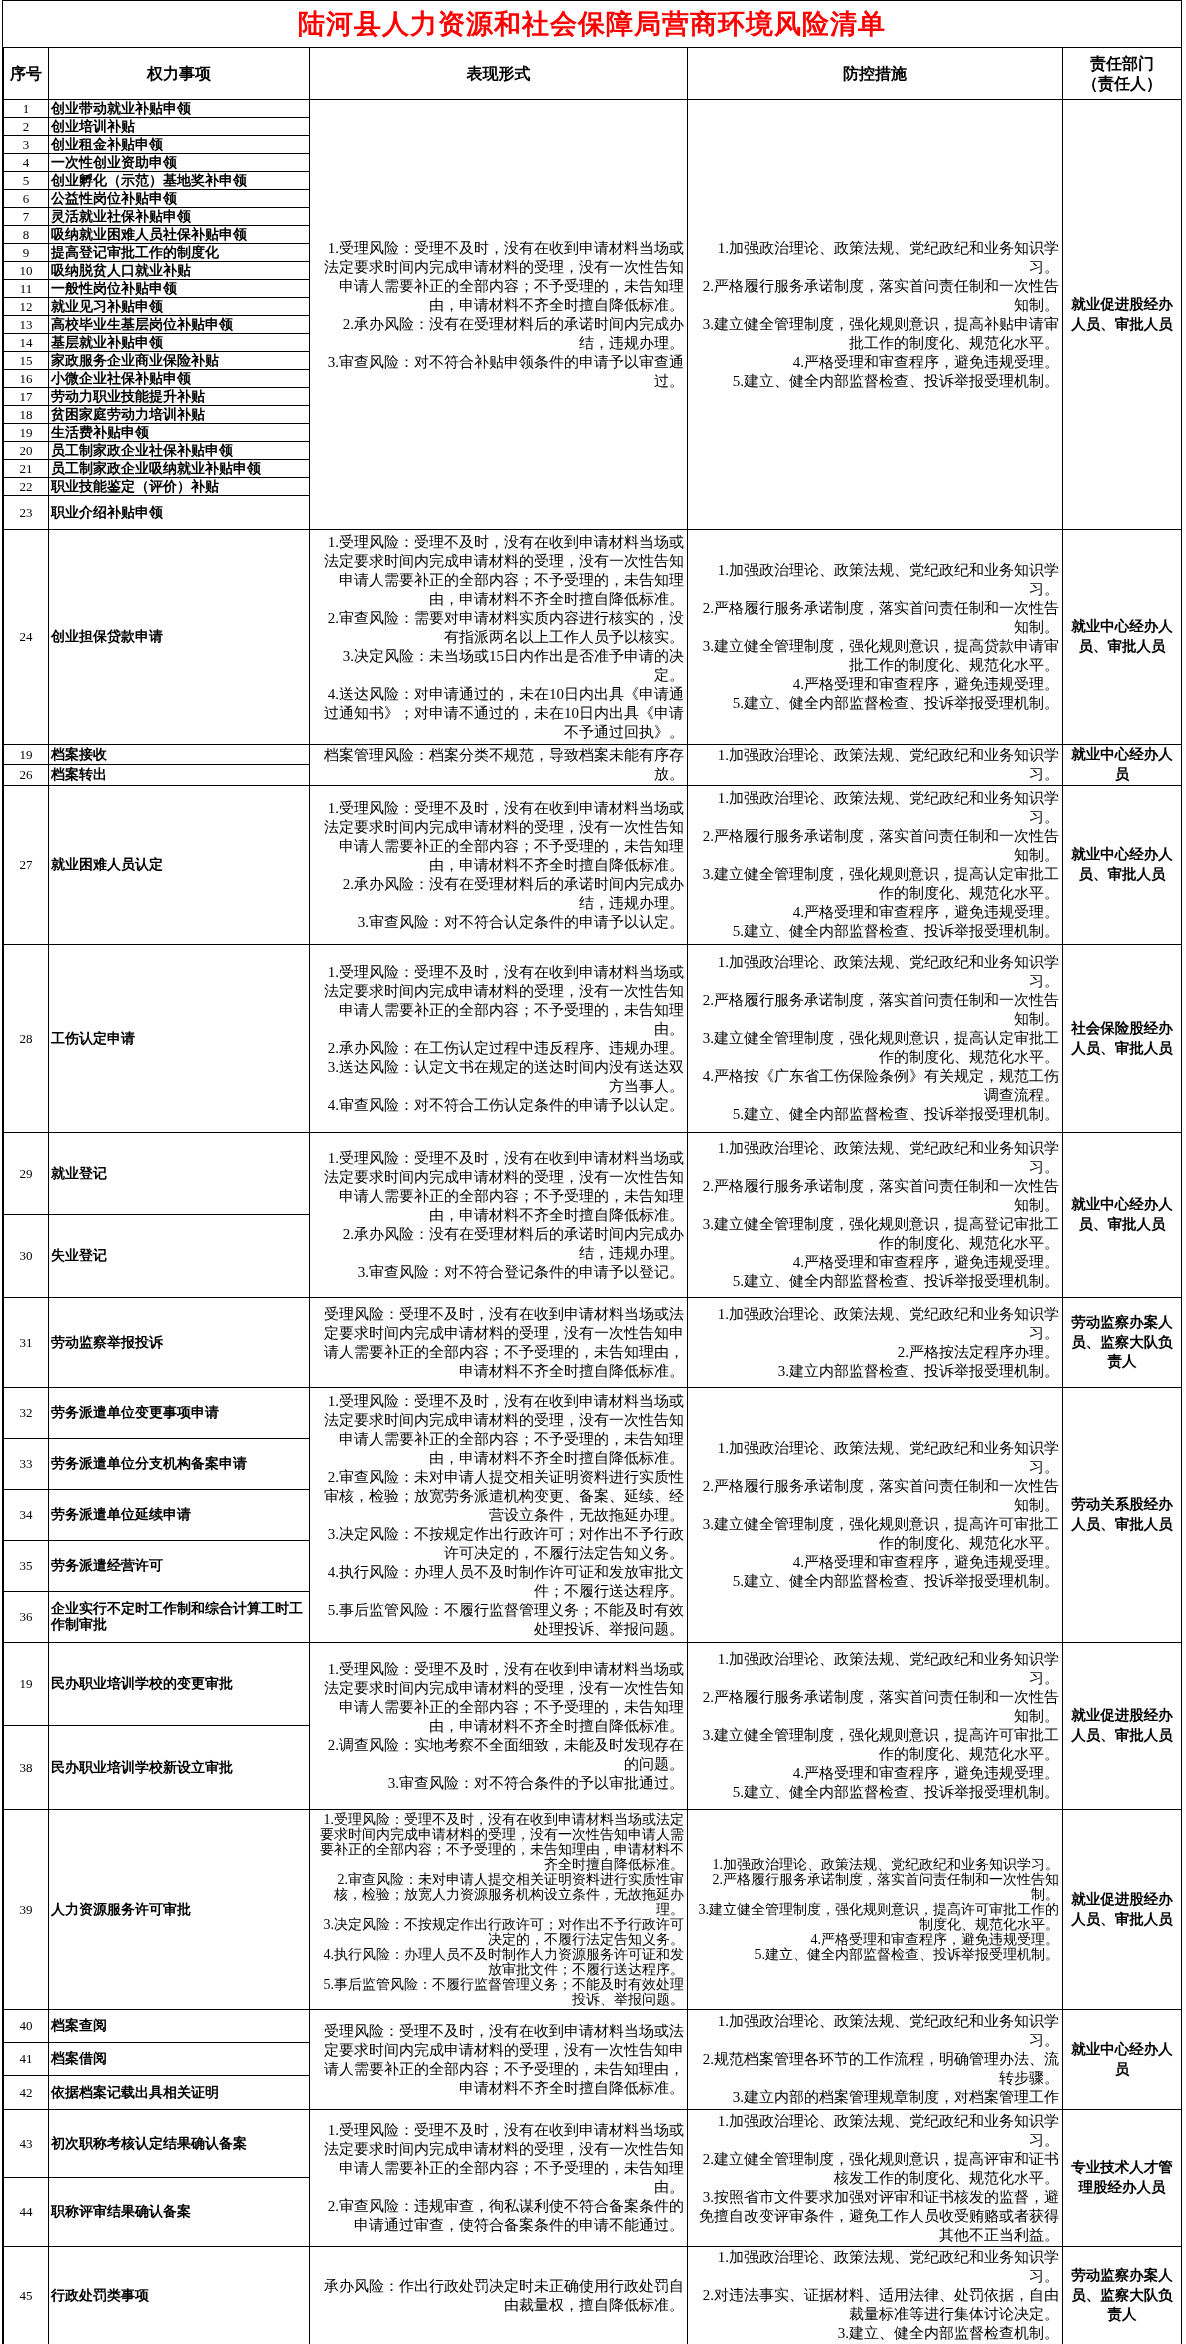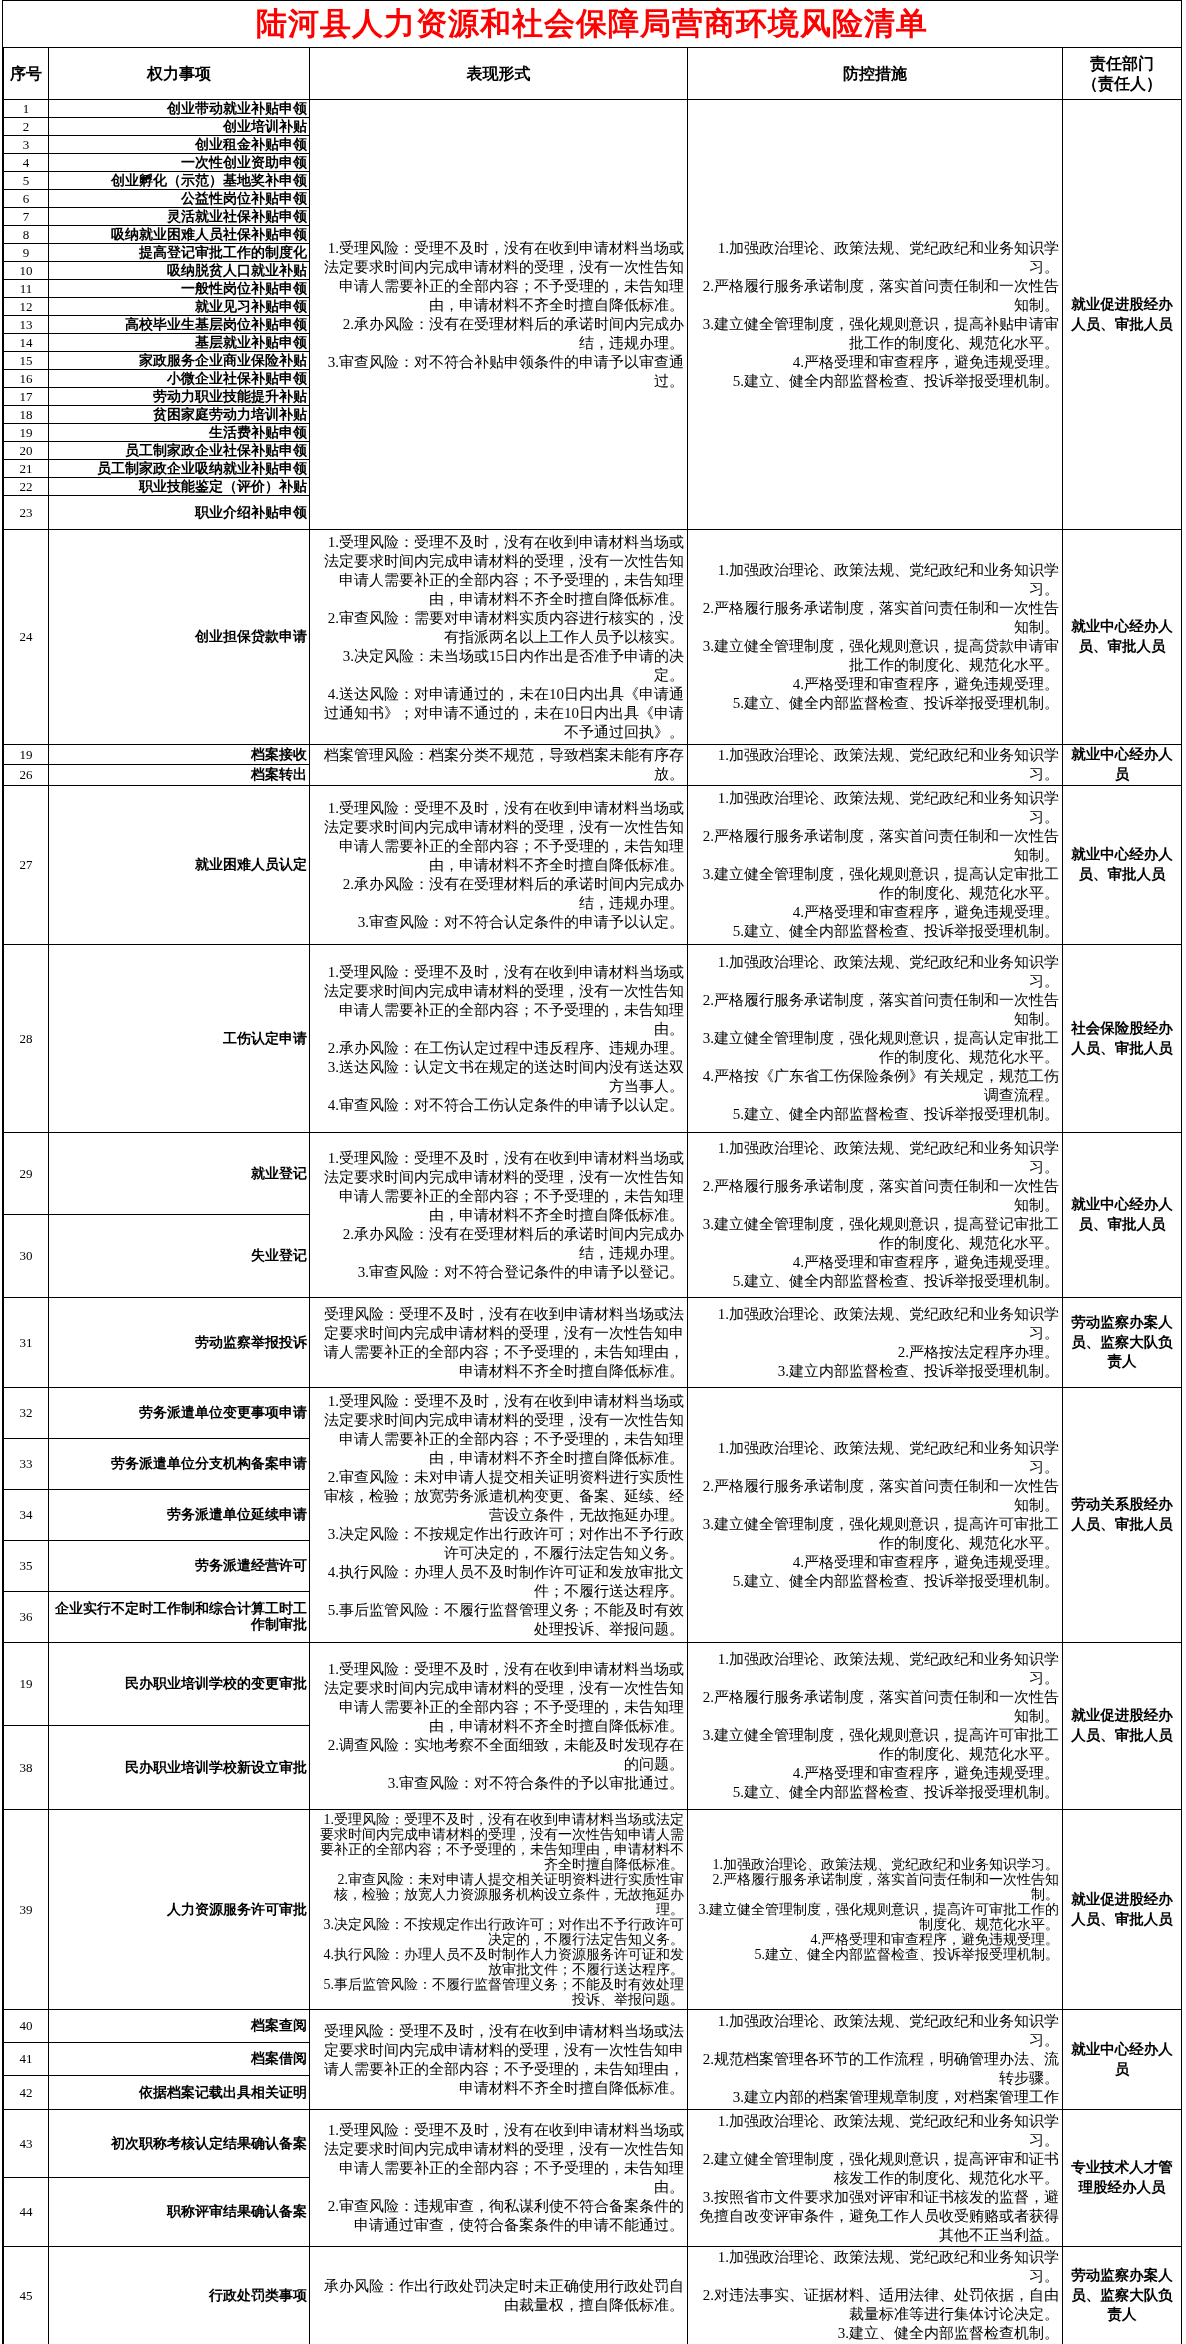--- a/index.html
+++ b/index.html
@@ -6,31 +6,31 @@
   body{
     width:1186px;height:2344px;overflow:hidden;color:#000;
     font-family:"Liberation Serif","DejaVu Serif",serif;
   }
   .sheet{
     width:1180px;margin:0 2px;box-sizing:border-box;
     border:1px solid #000;
   }
   .doc-title{
     height:46px;display:flex;align-items:center;justify-content:center;
-    font-size:31px;font-weight:bold;color:#ff0000;letter-spacing:1px;
+    font-size:27px;font-weight:bold;color:#ff0000;letter-spacing:1px;
   }
   table{border-collapse:collapse;width:100%;table-layout:fixed;}
   th,td{border:1px solid #000;overflow:hidden;padding:0;box-sizing:border-box;}
   thead th{
     height:52px;font-size:16px;font-weight:bold;text-align:center;
     vertical-align:middle;white-space:pre-wrap;line-height:1.25;
   }
   td.seq{font-size:13px;text-align:center;vertical-align:middle;}
   td.name{
-    font-size:14px;font-weight:bold;text-align:right;vertical-align:middle;
+    font-size:14px;font-weight:bold;text-align:left;vertical-align:middle;
     line-height:1.12;padding:0 2px;
   }
   td.para{
     font-size:15px;line-height:19px;text-align:right;vertical-align:middle;
     padding:1px 3px;white-space:pre-wrap;
   }
   td.para.compact{font-size:14px;line-height:15px;}
   td.dept{
     font-size:14.5px;font-weight:bold;text-align:center;vertical-align:middle;
     line-height:1.35;padding:0 4px;

